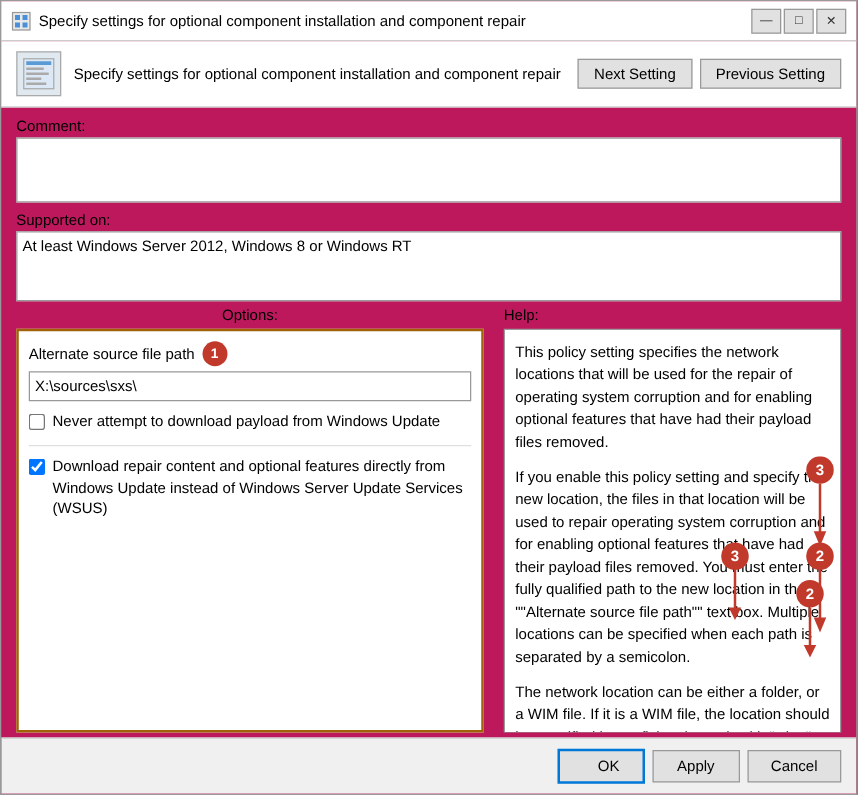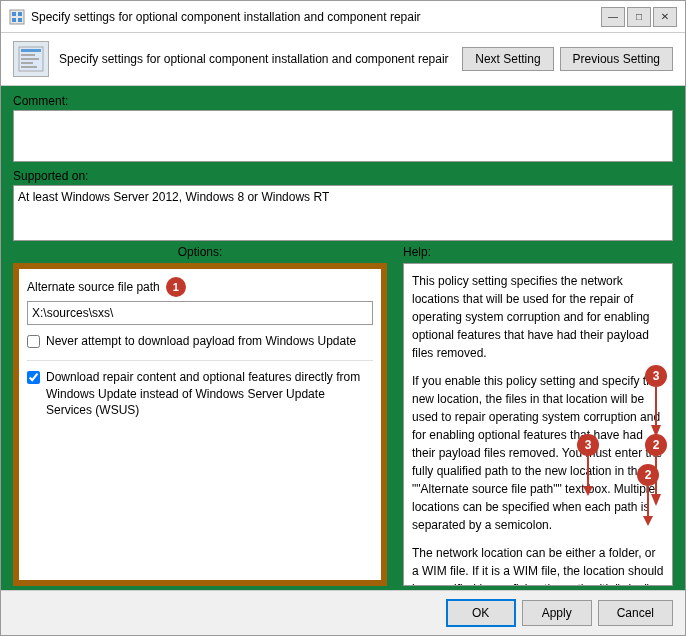--- a/index.html
+++ b/index.html
@@ -10,21 +10,21 @@
       display: flex;
       justify-content: center;
       align-items: center;
       width: 686px;
       height: 636px;
       overflow: hidden;
     }
     .window {
       width: 686px;
       height: 636px;
-      background: #15803d;
+      background: #be185d;
       border: 1px solid #999;
       box-shadow: 2px 2px 8px rgba(0,0,0,0.3);
       display: flex;
       flex-direction: column;
     }
     .title-bar {
       background: #fff;
       border-bottom: 1px solid #ccc;
       display: flex;
       align-items: center;
@@ -140,21 +140,21 @@
       display: flex;
       flex-direction: column;
       align-items: center;
     }
     .options-label {
       font-size: 12px;
       font-weight: normal;
       margin-bottom: 4px;
     }
     .options-box {
-      border: 6px solid #a16207;
+      border: 2px solid #a16207;
       background: #fff;
       flex: 1;
       padding: 8px;
       overflow-y: auto;
     }
 
     .help-panel {
       flex: 1;
       display: flex;
       flex-direction: column;
@@ -189,20 +189,21 @@
     .bottom-btn {
       padding: 5px 18px;
       border: 1px solid #999;
       background: #e1e1e1;
       cursor: pointer;
       font-size: 12px;
       min-width: 70px;
     }
     .bottom-btn.default {
       border: 2px solid #0078d7;
+      text-align: right;
     }
 
     
     .help-box::-webkit-scrollbar { width: 14px; }
     .help-box::-webkit-scrollbar-track { background: #f0f0f0; border: 1px solid #ccc; }
     .help-box::-webkit-scrollbar-thumb { background: #c0c0c0; border: 1px solid #aaa; }
 
     .red-circle {
       display: inline-flex;
       align-items: center;

